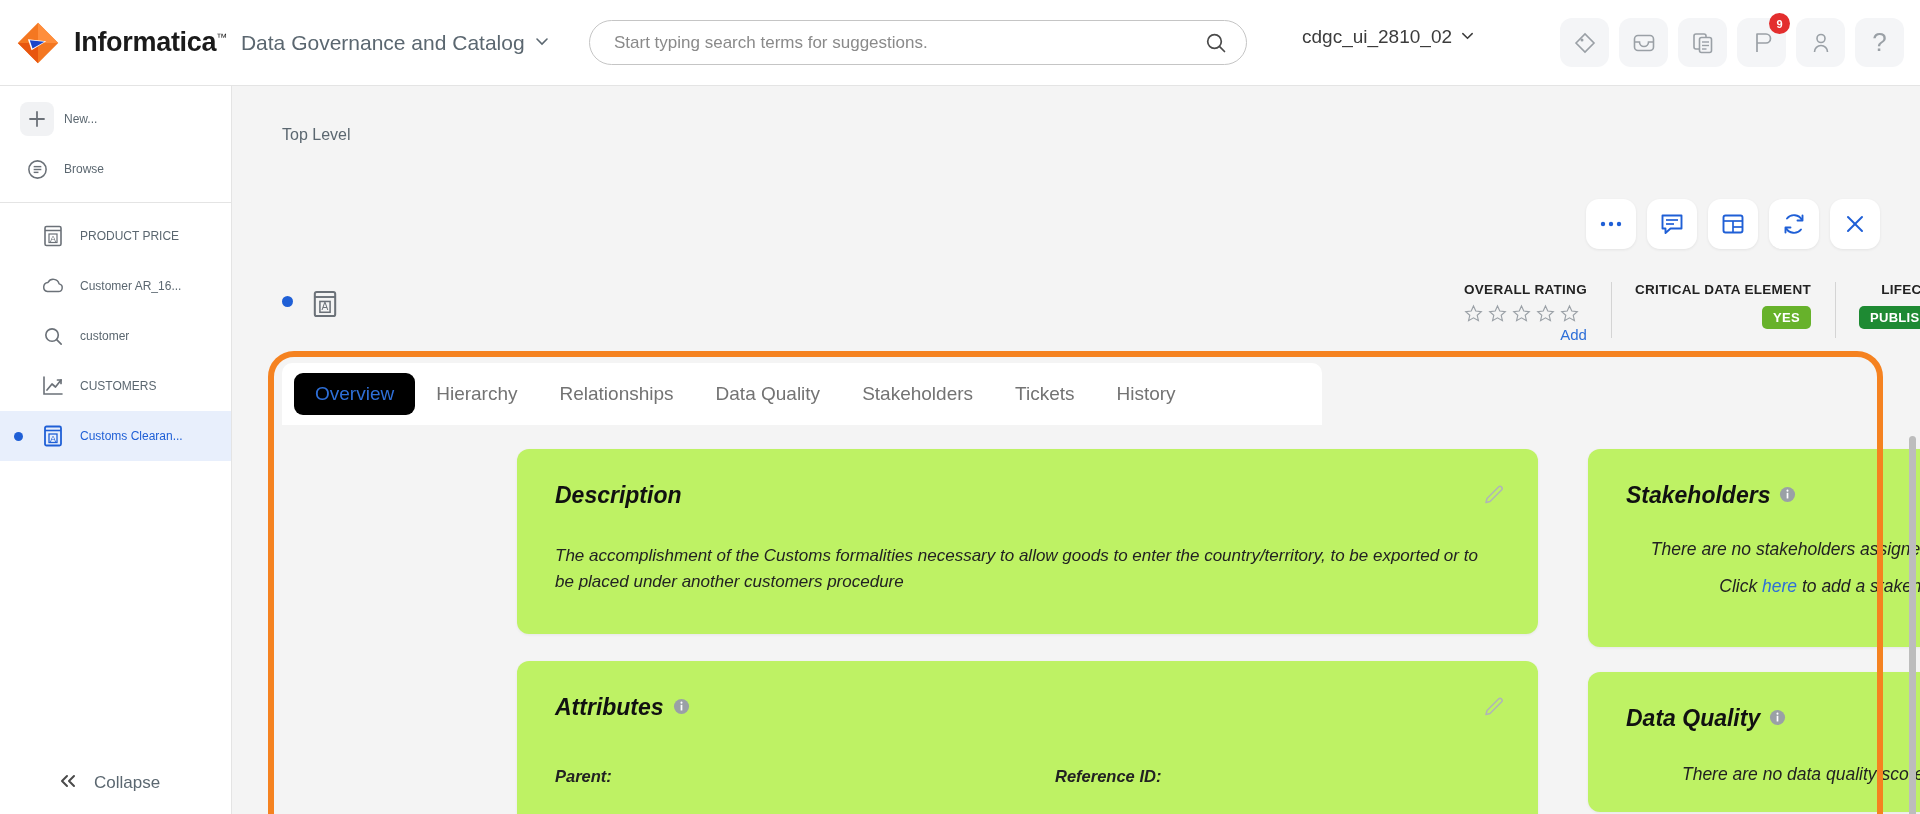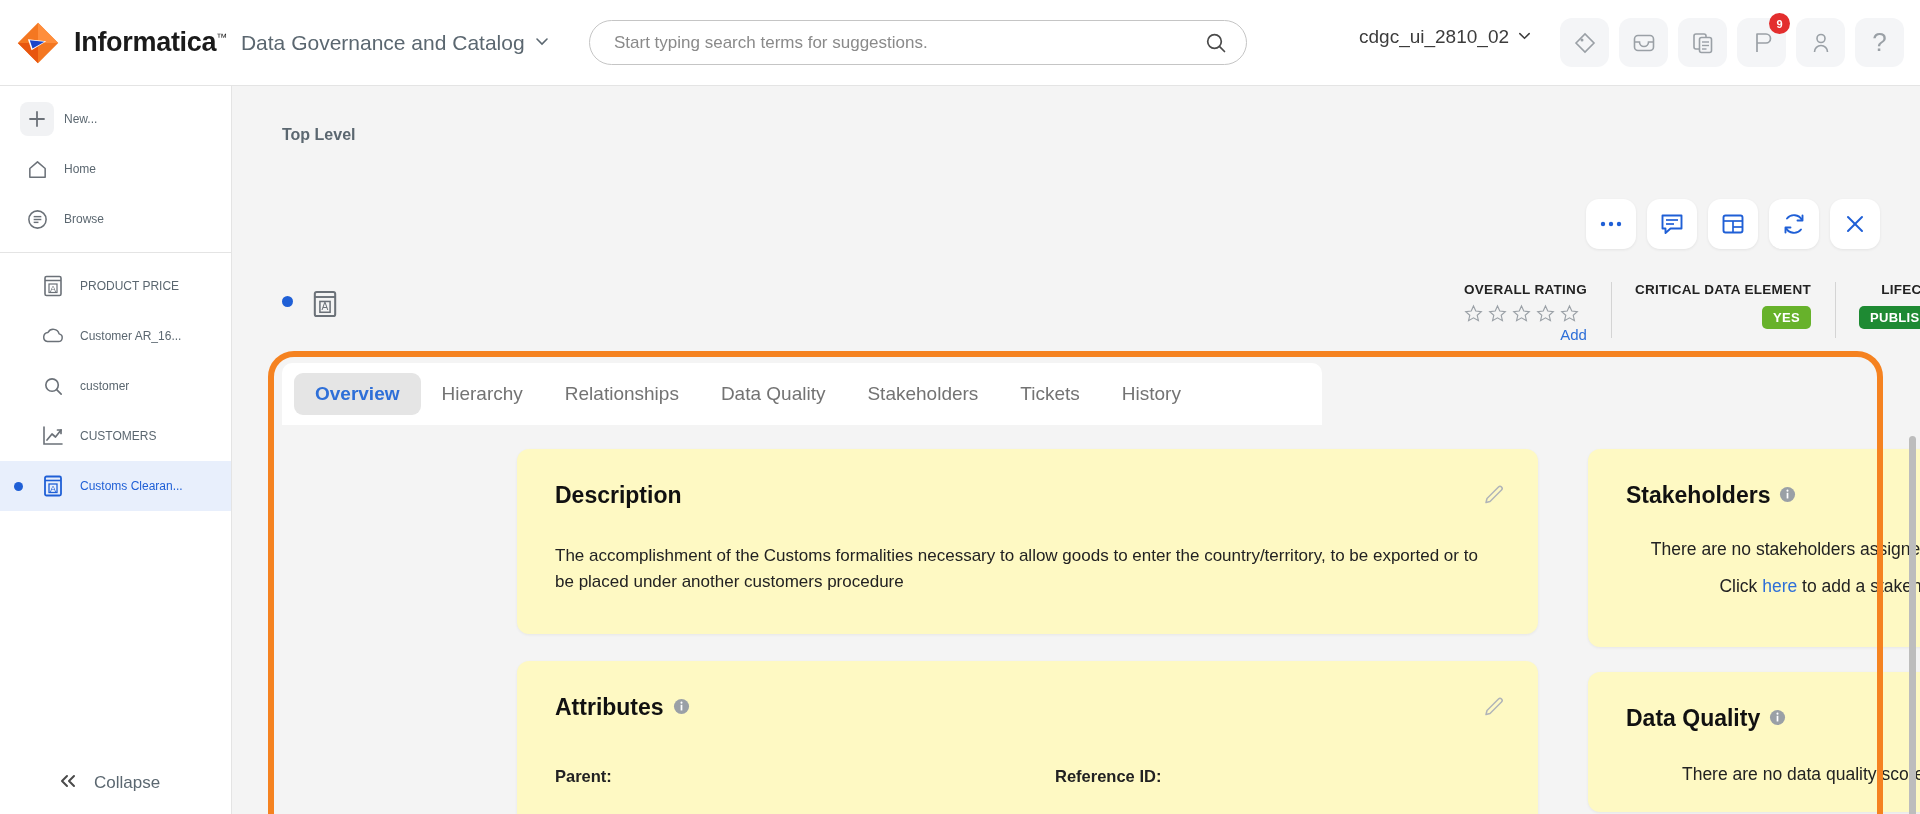--- a/index.html
+++ b/index.html
@@ -39,21 +39,21 @@
   .searchwrap input {
     border: none; outline: none; flex: 1;
     font-size: 17px; color: #333; background: transparent;
     padding: 0 18px 0 24px;
     font-family: "Liberation Sans", sans-serif;
   }
   .searchwrap input::placeholder { color: #8a8a8a; }
   .search-ico { margin-right: 18px; display: flex; }
 
   .user-sel {
-    position: absolute; left: 1359px; top: 26px;
+    position: absolute; left: 1302px; top: 26px;
     font-size: 19px; color: #3c3c3c; display: flex; align-items: center;
     cursor: pointer;
   }
   .user-sel .chev-down { font-size: 14px; margin-left: 8px; color: #3c3c3c; }
 
   .hdr-icons {
     position: absolute; right: 16px; top: 18px;
     display: flex; gap: 10px; align-items: center;
   }
   .hdr-btn {
@@ -104,21 +104,21 @@
   
   .main {
     position: absolute; left: 232px; top: 86px;
     width: 1688px; height: 728px; background: #f4f4f4;
     overflow: hidden;
   }
   .page-inner { position: relative; width: 100%; height: 100%; }
 
   .breadcrumb {
     position: absolute; left: 50px; top: 40px;
-    font-size: 16px; color: #5b6770; font-weight: bold;
+    font-size: 16px; color: #5b6770;
   }
 
   .detail-actions {
     position: absolute; right: 40px; top: 115px;
     display: flex; gap: 11px; transform: translateY(-86px);
   }
   .act-btn {
     width: 50px; height: 50px; border-radius: 13px; background: #fff;
     display: flex; align-items: center; justify-content: center;
     box-shadow: 0 1px 3px rgba(0,0,0,0.07); cursor: pointer;
@@ -175,25 +175,26 @@
   .tabs {
     position: absolute; left: 50px; top: 277px;
     width: 1040px; height: 62px; background: #fff;
     border-radius: 10px 10px 0 0;
     display: flex; align-items: center; padding-left: 12px;
   }
   .tab {
     font-size: 19px; color: #737373; padding: 10px 21px;
     border-radius: 9px; cursor: pointer; white-space: nowrap;
   }
-  .tab.active { background: #e5e5e5; color: #2e6fd8; font-weight: 700; }
+  .tab.active { background: #000000; color: #2e6fd8; font-weight: 400; }
 
   .card {
-    position: absolute; background: #fef9c3; border-radius: 12px;
+    position: absolute; background: #bef264; border-radius: 12px;
     box-shadow: 0 1px 3px rgba(0,0,0,0.06);
+    font-style: italic;
   }
   .card-title {
     font-size: 23px; font-weight: bold; color: #111;
     display: flex; align-items: center;
   }
   .info-ico { margin-left: 9px; }
   .edit-ico { position: absolute; right: 32px; top: 34px; cursor: pointer; }
 
   #card-description { left: 285px; top: 363px; width: 1021px; height: 185px; }
   #card-description .card-title { position: absolute; left: 38px; top: 33px; }
@@ -316,28 +317,20 @@
   <div class="nav-item new">
     <span class="ico">
       <svg width="22" height="22" viewBox="0 0 22 22">
           <line x1="11" y1="4" x2="11" y2="18" stroke="#6b7178" stroke-width="1.8" stroke-linecap="round"></line>
           <line x1="4" y1="11" x2="18" y2="11" stroke="#6b7178" stroke-width="1.8" stroke-linecap="round"></line>
         </svg>
     </span>
     <span class="lbl">New...</span>
   </div>
 
-  <div class="nav-item">
-    <span class="ico">
-      <svg width="23" height="23" viewBox="0 0 24 24">
-          <path d="M4 11 L12 4 L20 11 V20 a0 0 0 0 1 0 0 H4 Z" fill="none" stroke="#6b7178" stroke-width="1.6" stroke-linejoin="round"></path>
-        </svg>
-    </span>
-    <span class="lbl">Home</span>
-  </div>
 
   <div class="nav-item">
     <span class="ico">
       <svg width="23" height="23" viewBox="0 0 24 24">
           <circle cx="12" cy="12" r="9" fill="none" stroke="#6b7178" stroke-width="1.6"></circle>
           <line x1="8" y1="9" x2="16" y2="9" stroke="#6b7178" stroke-width="1.5"></line>
           <line x1="8" y1="12" x2="16" y2="12" stroke="#6b7178" stroke-width="1.5"></line>
           <line x1="8" y1="15" x2="13" y2="15" stroke="#6b7178" stroke-width="1.5"></line>
         </svg>
     </span>

